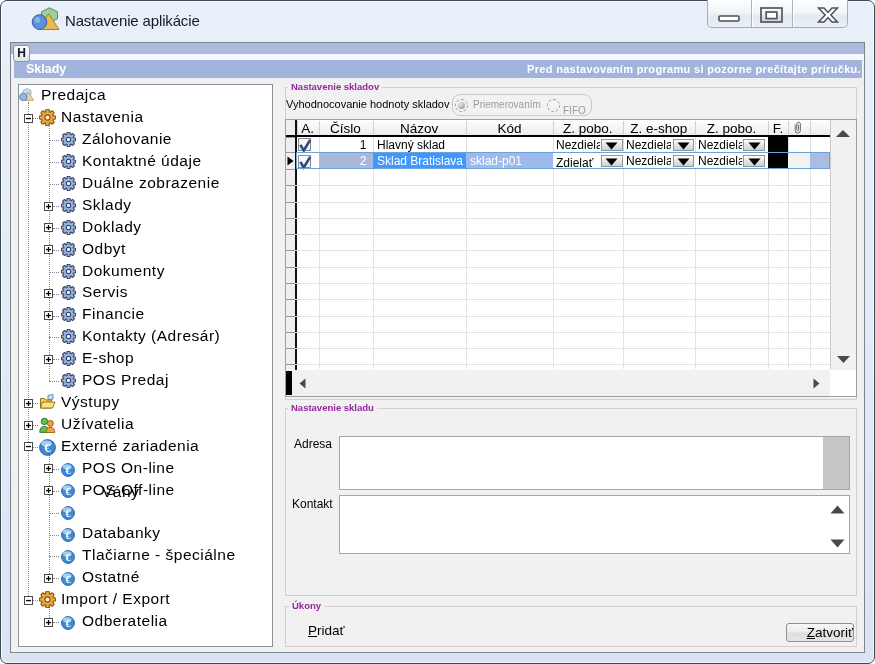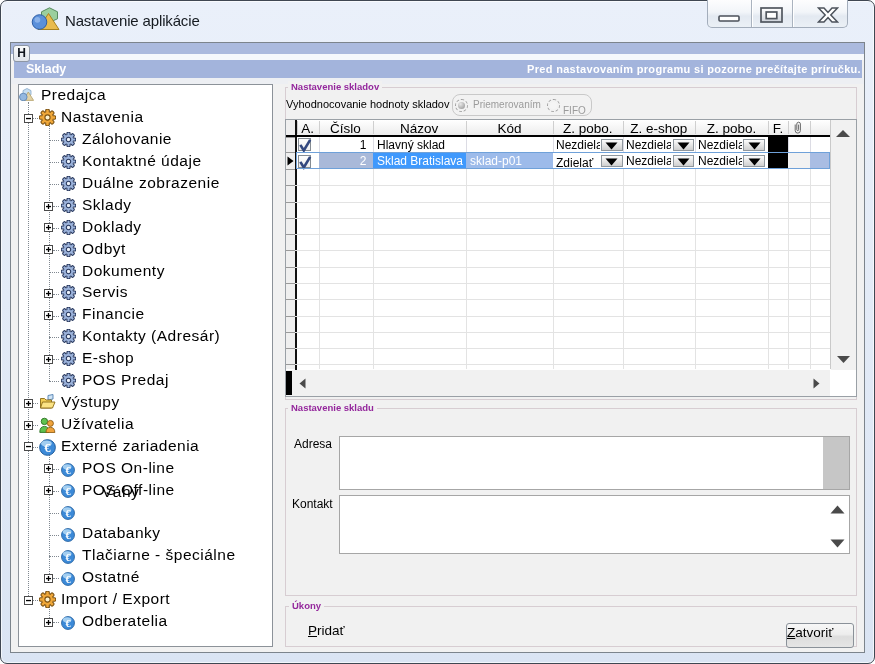--- a/index.html
+++ b/index.html
@@ -40,23 +40,23 @@
 .rdot{position:absolute;width:7px;height:7px;border-radius:50%;background:radial-gradient(circle at 35% 30%,#e9e9e9,#8f8f8f);}
 .rtxt{position:absolute;font-size:10px;color:#9b9b9b;white-space:nowrap;}
 
 .grid{left:285px;top:119px;width:572px;height:278px;border:1px solid #9aa0a6;background:#fff;}
 .cell{position:absolute;font-size:12px;color:#000;white-space:nowrap;overflow:hidden;line-height:15px;}
 .ddbtn{position:absolute;border:1px solid #8f979e;background:linear-gradient(180deg,#fdfdfd,#cfcfcf);}
 .ddbtn svg{display:block;margin:2px auto 0;}
 .cb{position:absolute;width:13px;height:13px;border:1px solid #858c93;background:linear-gradient(180deg,#fefefe,#ededed);}
 
 .tarea{position:absolute;background:#fff;border:1px solid #a6a6a6;}
-.btn{left:786px;top:623px;width:68px;height:25px;border:1px solid #8a9199;border-radius:3px;
+.btn{left:786px;top:623px;width:68px;height:19px;border:1px solid #8a9199;border-radius:3px;
  background:linear-gradient(180deg,#f7f7f7 0%,#ededed 45%,#dddddd 55%,#e5e5e5 100%);
- font-size:13.5px;color:#000;text-align:left;line-height:17px;}
+ font-size:13.5px;color:#000;text-align:right;line-height:17px;}
 u{text-decoration:underline;}
 </style></head><body>
 <div class="win"></div>
 
 <svg class="a" style="left:31px;top:7px" width="29" height="24" viewBox="0 0 29 24">
  <polygon points="18.5,0.8 26.5,4.8 26.5,11.8 18.5,15.3 10.5,11.8 10.5,4.8" fill="#9bcf9e" stroke="#578a60" stroke-width="1"></polygon>
  <polygon points="17.5,6.5 28,22.5 7,22.5" fill="#e9bb4e" stroke="#a8811e" stroke-width="1"></polygon>
  <circle cx="8.5" cy="15" r="7.3" fill="#5b90da" stroke="#2e5ea6" stroke-width="1"></circle>
  <circle cx="6.4" cy="12.8" r="2.9" fill="#93b9ec" opacity="0.85"></circle>
 </svg>

